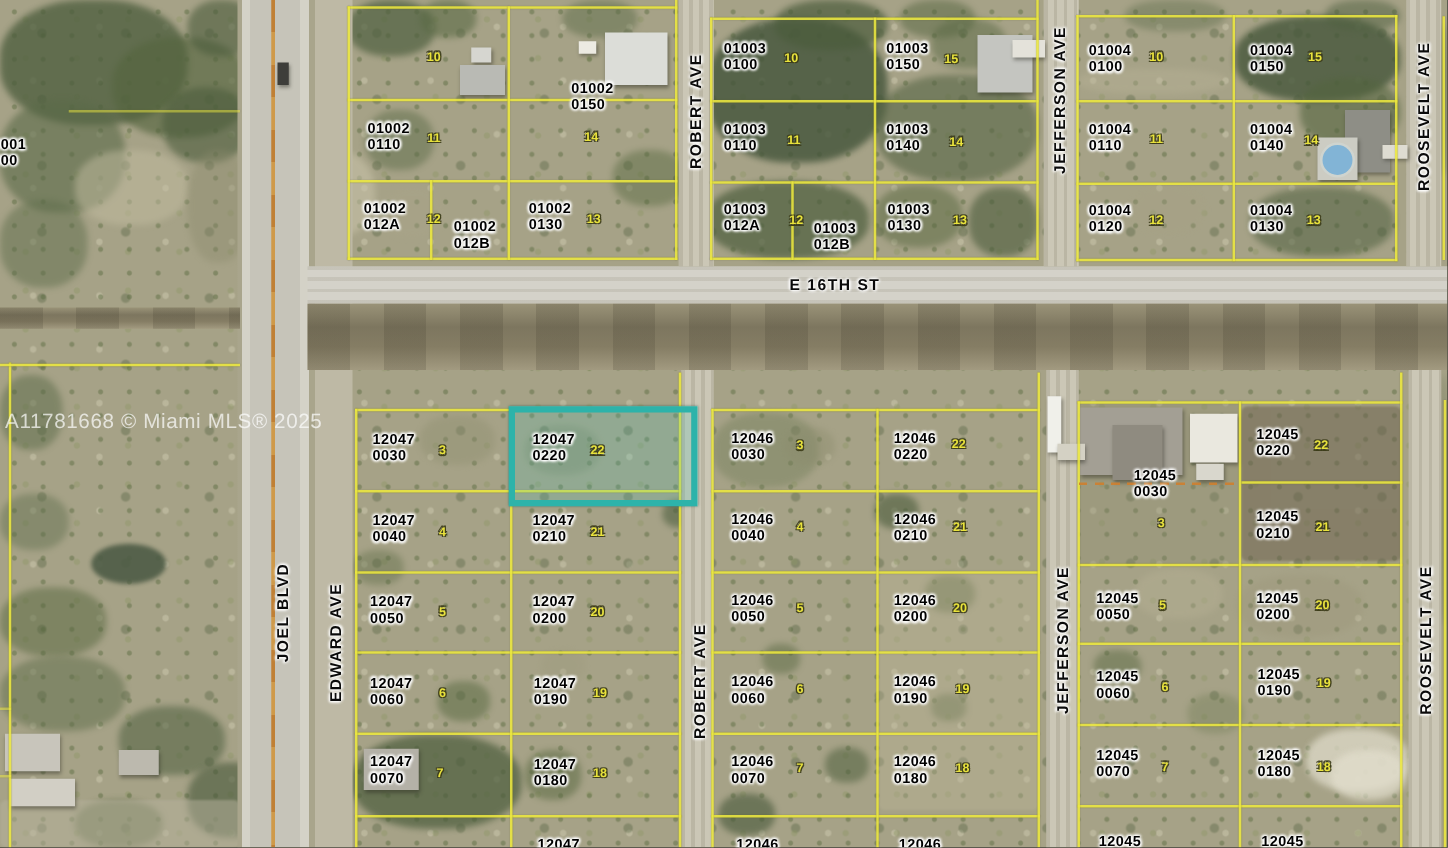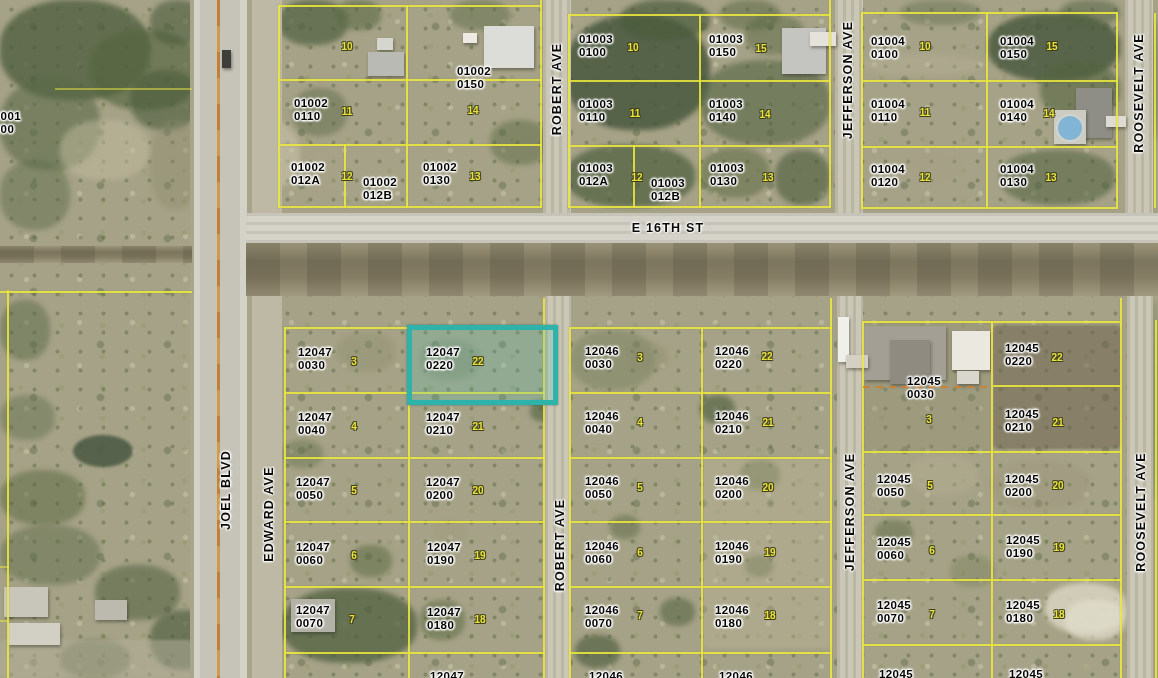--- a/index.html
+++ b/index.html
@@ -374,13 +374,14 @@
       <div class="street" style="left: 557px; top: 89px; transform: translate(-50%, -50%) rotate(-90deg);">ROBERT AVE</div>
       <div class="street" style="left: 560px; top: 545px; transform: translate(-50%, -50%) rotate(-90deg);">ROBERT AVE</div>
       <div class="street" style="left: 848px; top: 80px; transform: translate(-50%, -50%) rotate(-90deg);">JEFFERSON AVE</div>
       <div class="street" style="left: 850px; top: 512px; transform: translate(-50%, -50%) rotate(-90deg);">JEFFERSON AVE</div>
       <div class="street" style="left: 1139px; top: 93px; transform: translate(-50%, -50%) rotate(-90deg);">ROOSEVELT AVE</div>
       <div class="street" style="left: 1141px; top: 512px; transform: translate(-50%, -50%) rotate(-90deg);">ROOSEVELT AVE</div>
       <div class="street" style="left: 226px; top: 490px; transform: translate(-50%, -50%) rotate(-90deg);">JOEL BLVD</div>
       <div class="street" style="left: 269px; top: 514px; transform: translate(-50%, -50%) rotate(-90deg);">EDWARD AVE</div>
     </div>
 
+  <div id="watermark">A11781668 © Miami MLS® 2025</div>
 </div>
 
 </body></html>

